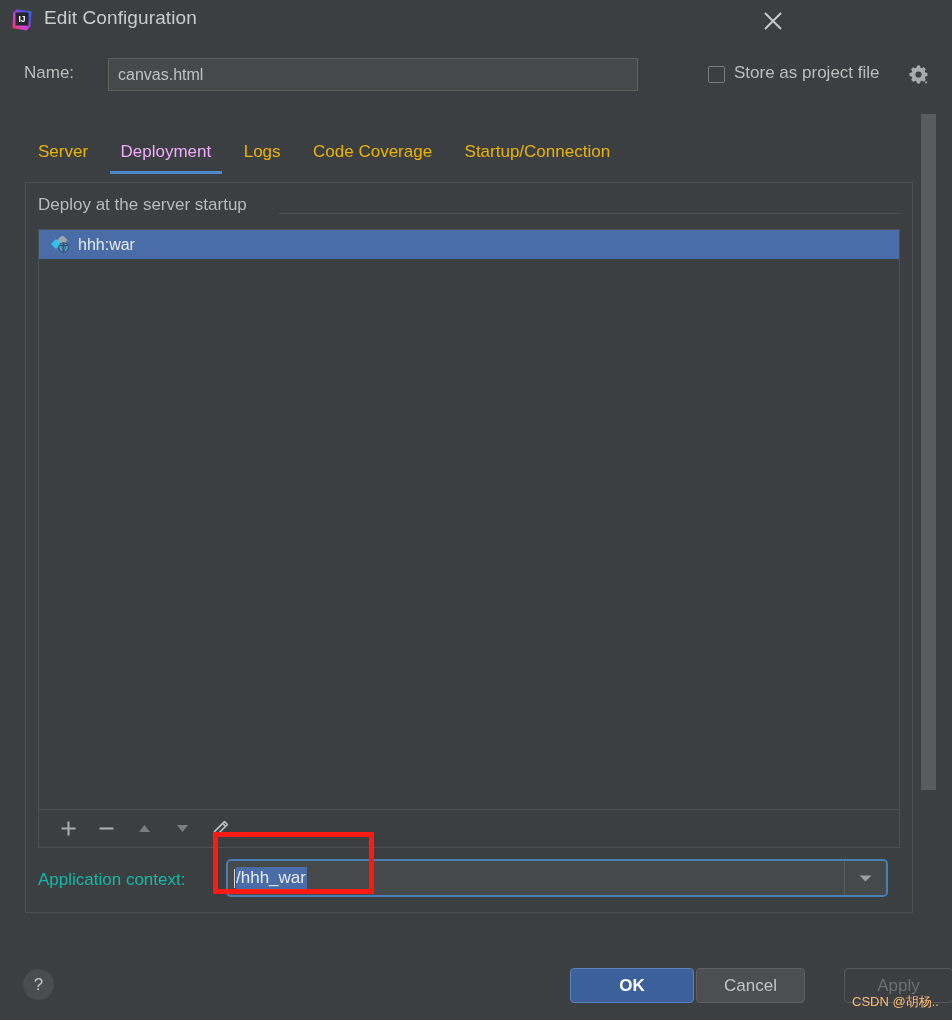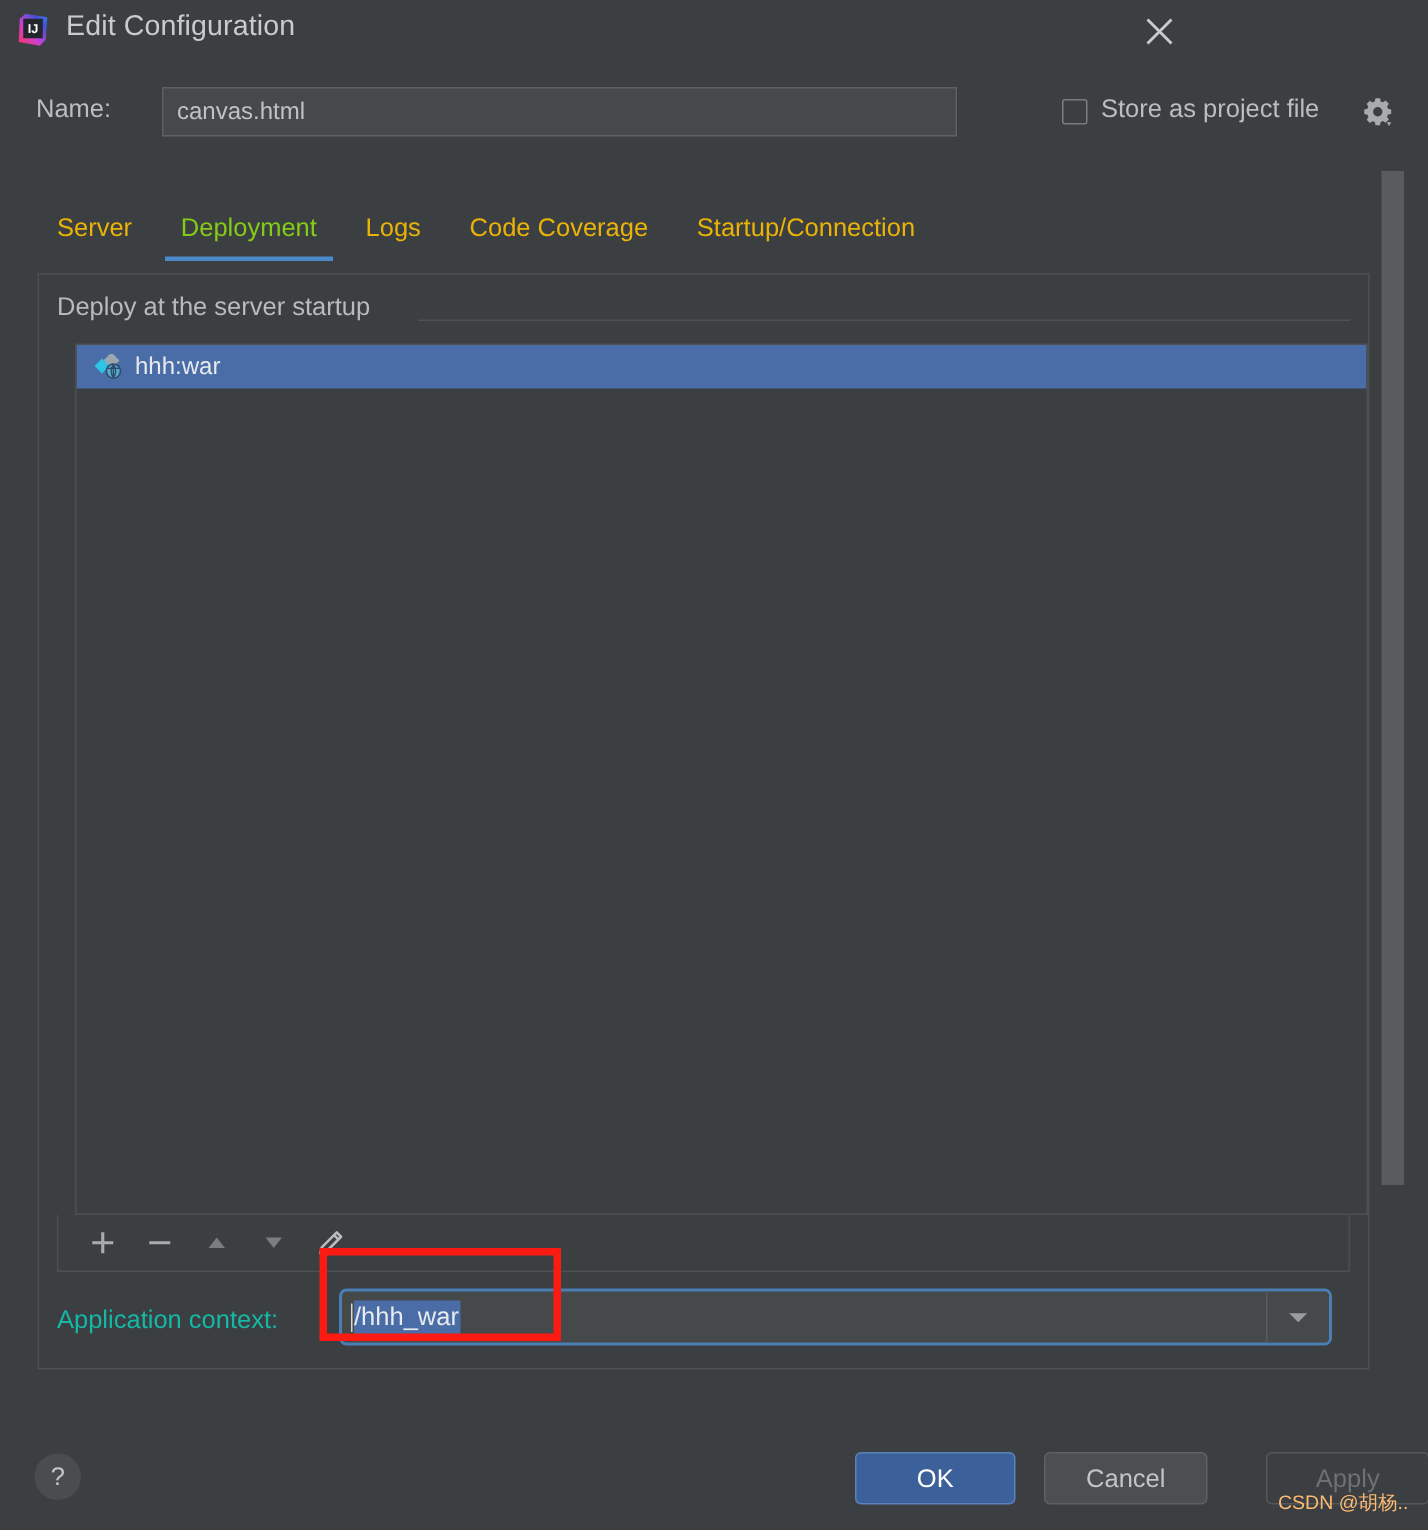--- a/index.html
+++ b/index.html
@@ -71,21 +71,21 @@
   .tabs {
     position: absolute; left: 24px; top: 138px;
     height: 38px;
   }
   .tab {
     position: relative; display: inline-block;
     padding: 4px 14px 12px 14px;
     font-size: 17px; color: #eab308;
     cursor: pointer;
   }
-  .tab.active { color: #84cc16; }
+  .tab.active { color: #f0abfc; }
   .tab.active::after {
     content: "";
     position: absolute; left: 3px; right: 3px; bottom: 0;
     height: 3px; background: #4a88c7;
   }
 
   
   .panel {
     position: absolute; left: 25px; top: 182px;
     width: 888px; height: 731px;
@@ -98,21 +98,21 @@
     background: #3c3f41;
     padding-right: 8px;
   }
   .group-line {
     position: absolute; left: 253px; right: 12px; top: 30px;
     height: 1px; background: #4f5254;
   }
 
   
   .listbox {
-    position: absolute; left: 24px; top: 46px;
+    position: absolute; left: 12px; top: 46px;
     width: 862px; height: 581px;
     background: #3c3f41;
     border: 1px solid #4d5052;
     overflow: hidden;
   }
   .list-row {
     position: relative;
     height: 29px;
     background: #4a6da7;
     display: flex; align-items: center;
@@ -213,25 +213,25 @@
   }
   .btn {
     position: absolute; top: 968px;
     height: 35px;
     border-radius: 4px;
     display: flex; align-items: center; justify-content: center;
     font-size: 17px;
     cursor: pointer;
   }
   .btn-ok {
-    left: 570px; width: 107px;
+    left: 570px; width: 124px;
     background: #3c6099;
     border: 1px solid #5b82bd;
     color: #ffffff;
-    font-weight: normal;
+    font-weight: bold;
   }
   .btn-cancel {
     left: 696px; width: 109px;
     background: #4b4f51;
     border: 1px solid #5e6163;
     color: #c2c5c7;
   }
   .btn-apply {
     left: 844px; width: 109px;
     background: #3c3f41;

